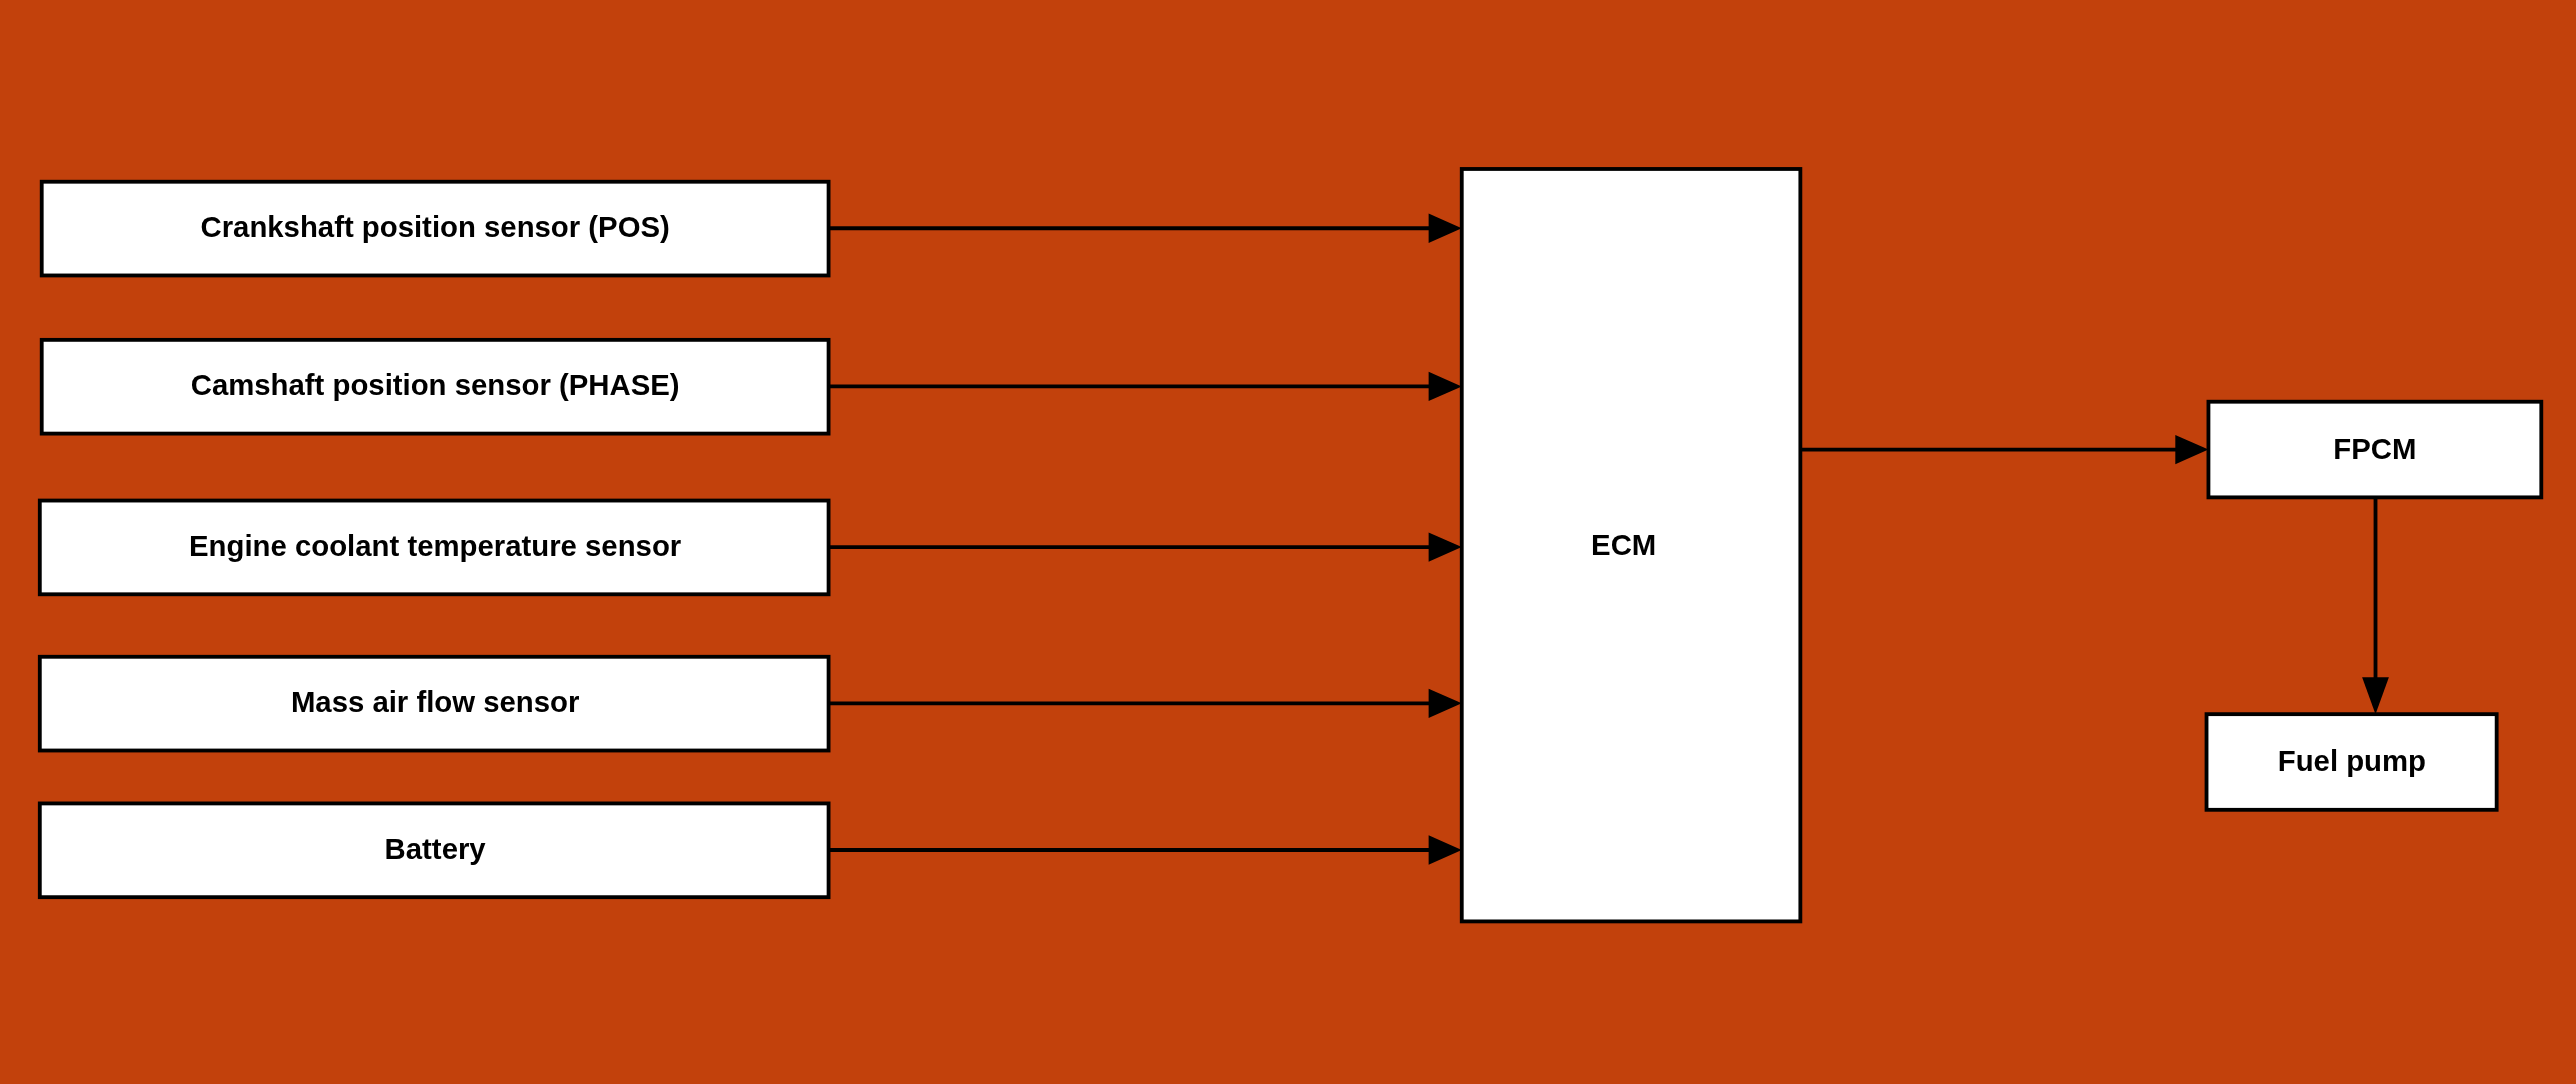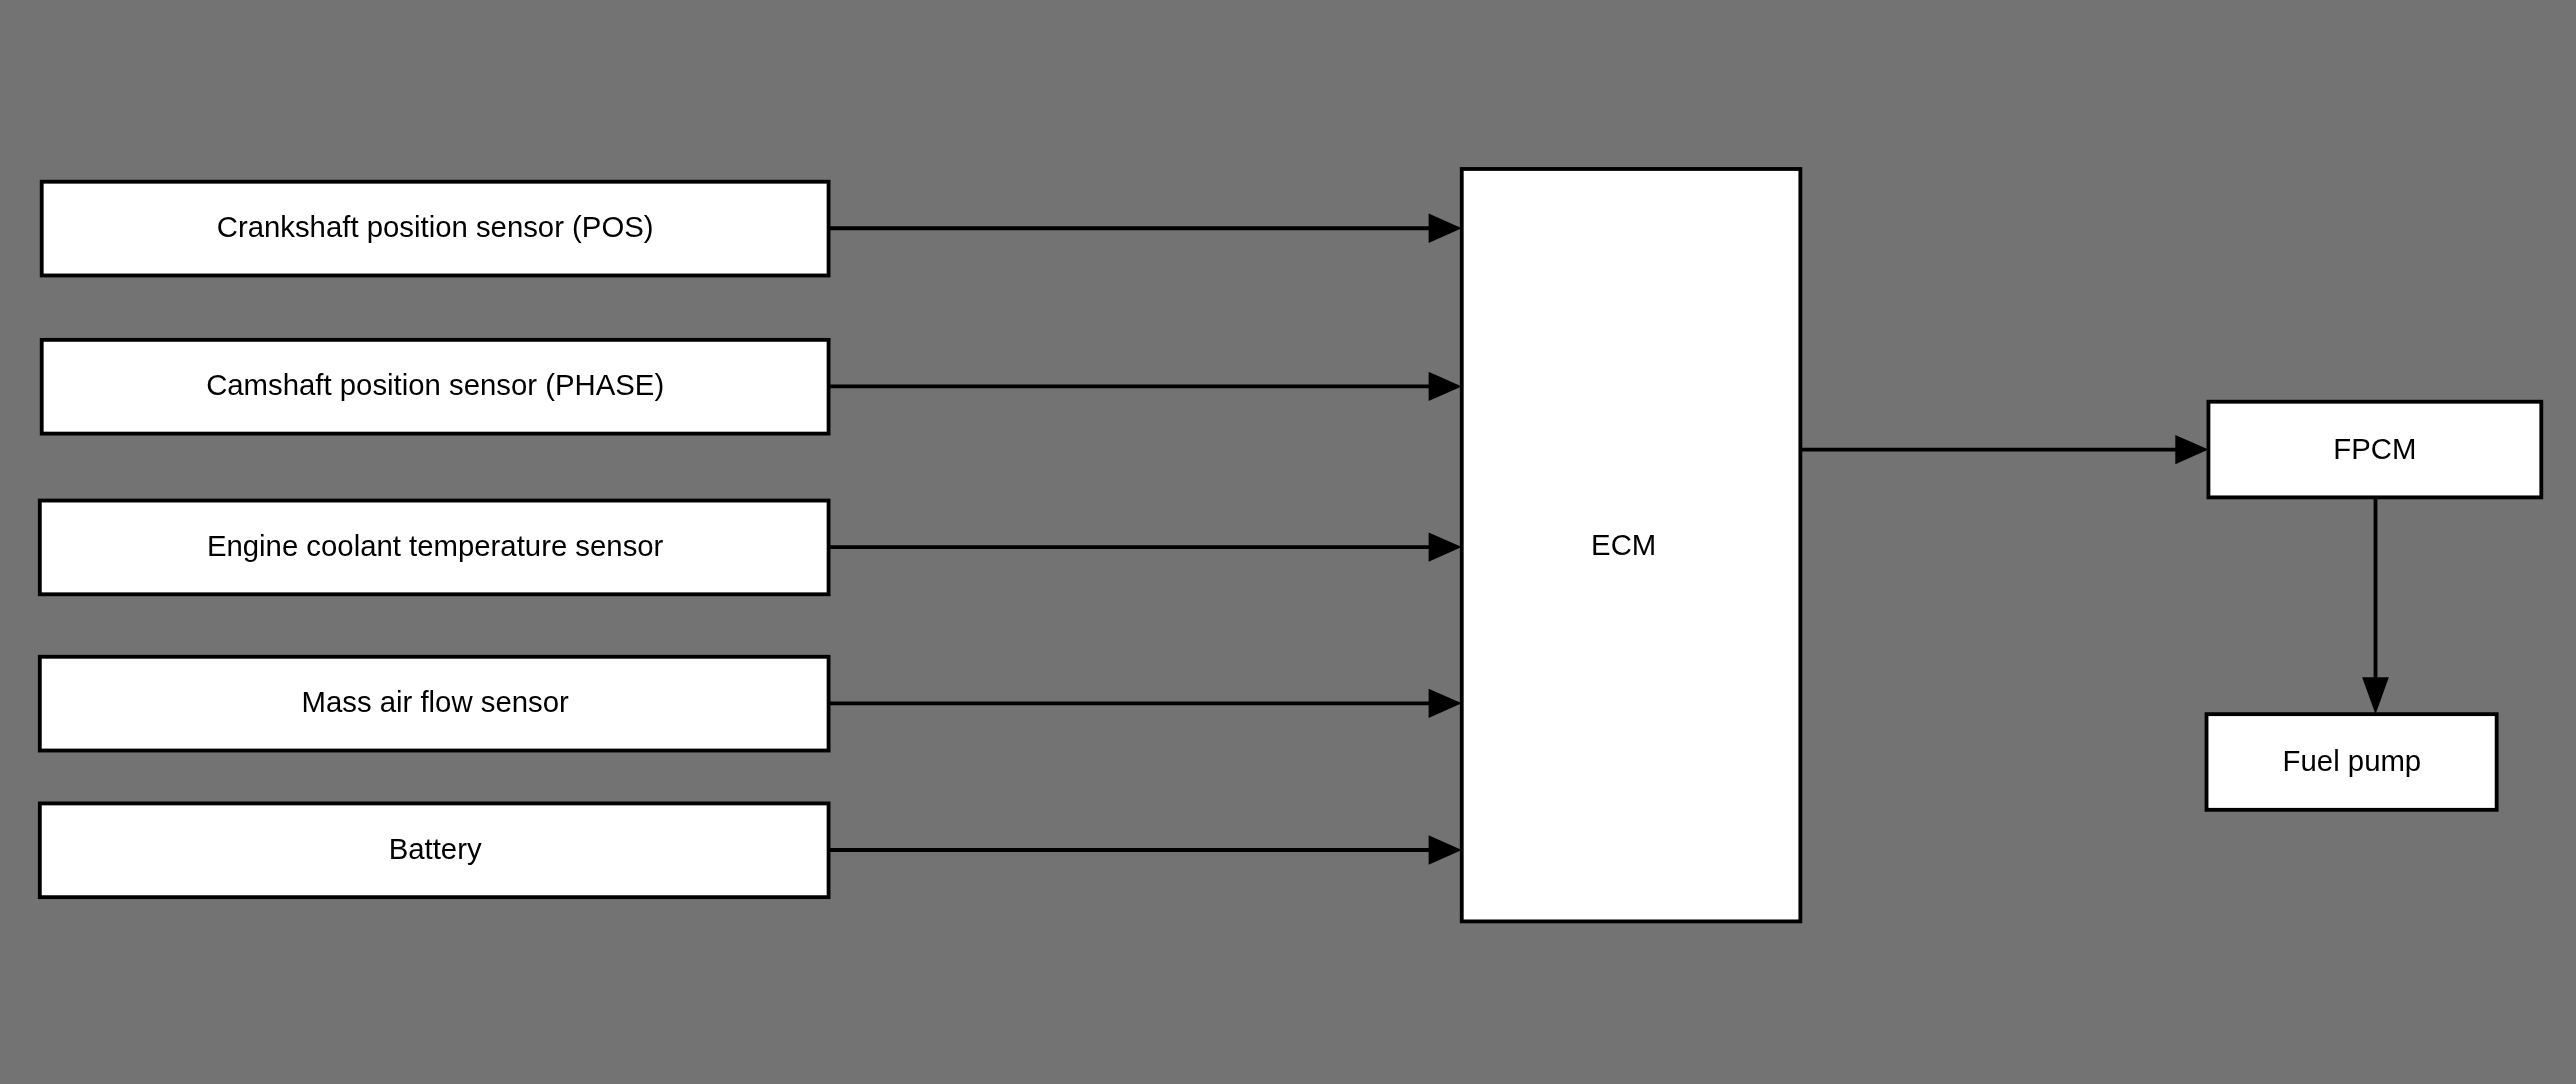--- a/index.html
+++ b/index.html
@@ -8,22 +8,23 @@
     padding: 0;
     background: #ffffff;
   }
   body {
     font-family: "Liberation Sans", sans-serif;
   }
   #diagram-root {
     position: relative;
     width: 2576px;
     height: 1084px;
-    background: #737373;
+    background: #c2410c;
     overflow: hidden;
+    font-weight: bold;
   }
   #diagram-svg {
     position: absolute;
     left: 0;
     top: 0;
     width: 2576px;
     height: 1084px;
     display: block;
   }
   .node-box {

